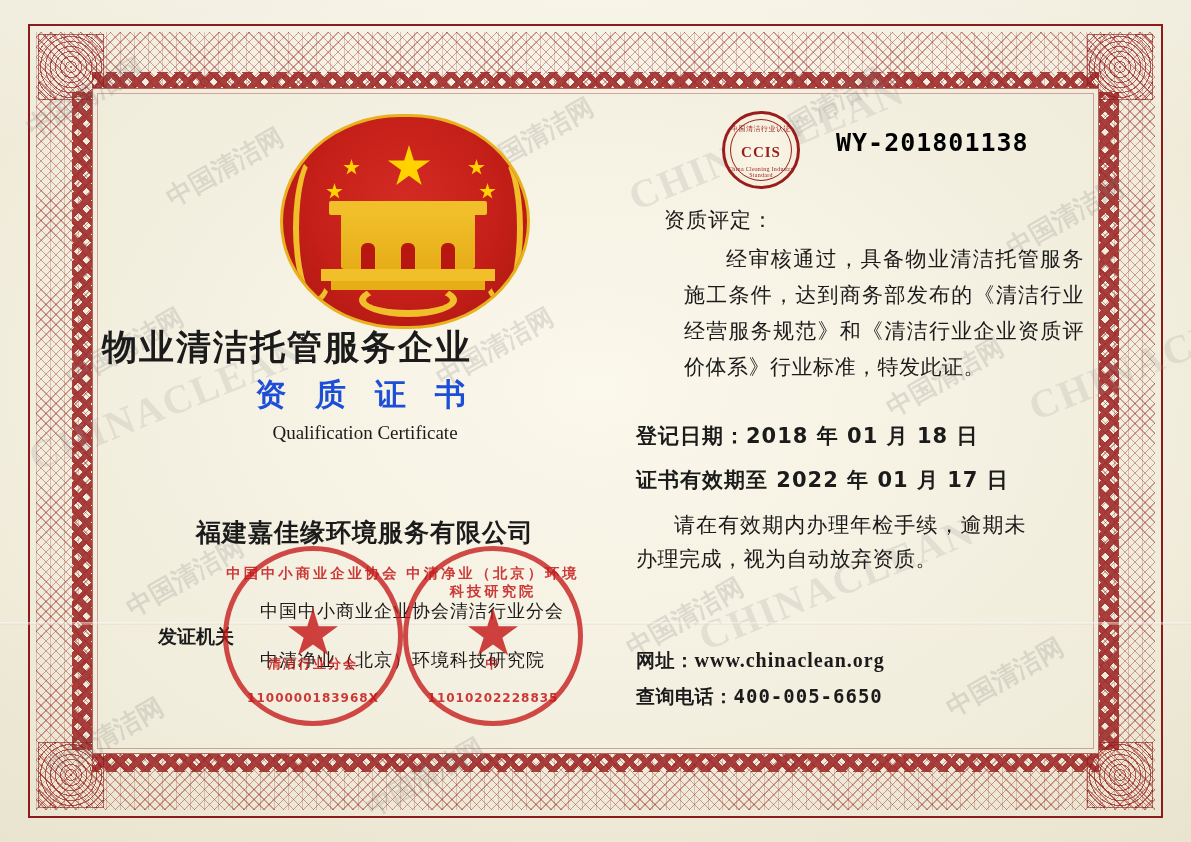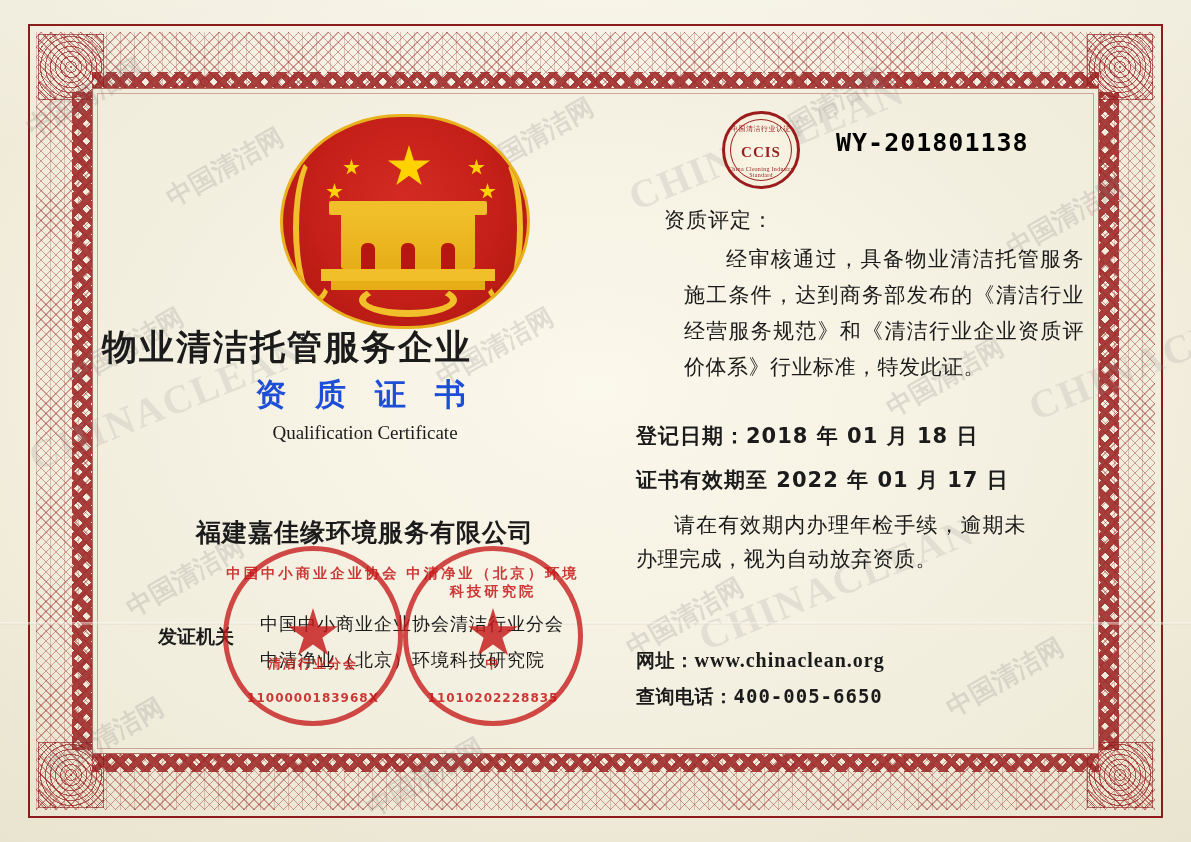--- a/index.html
+++ b/index.html
@@ -292,21 +292,21 @@
   .issuer-label {
     position: absolute;
     left: 58px; top: 528px;
     font-family: "DejaVu Sans", sans-serif;
     font-weight: bold;
     font-size: 19px;
     color: #1b1b1b;
   }
   .issuer-line1 {
     position: absolute;
-    left: 160px; top: 516px;
+    left: 160px; top: 503px;
     font-family: "DejaVu Sans", sans-serif;
     font-size: 18px;
     letter-spacing: 1px;
     color: #1b1b1b;
   }
   .issuer-line2 {
     position: absolute;
     left: 160px; top: 552px;
     font-family: "DejaVu Sans", sans-serif;
     font-size: 18px;

